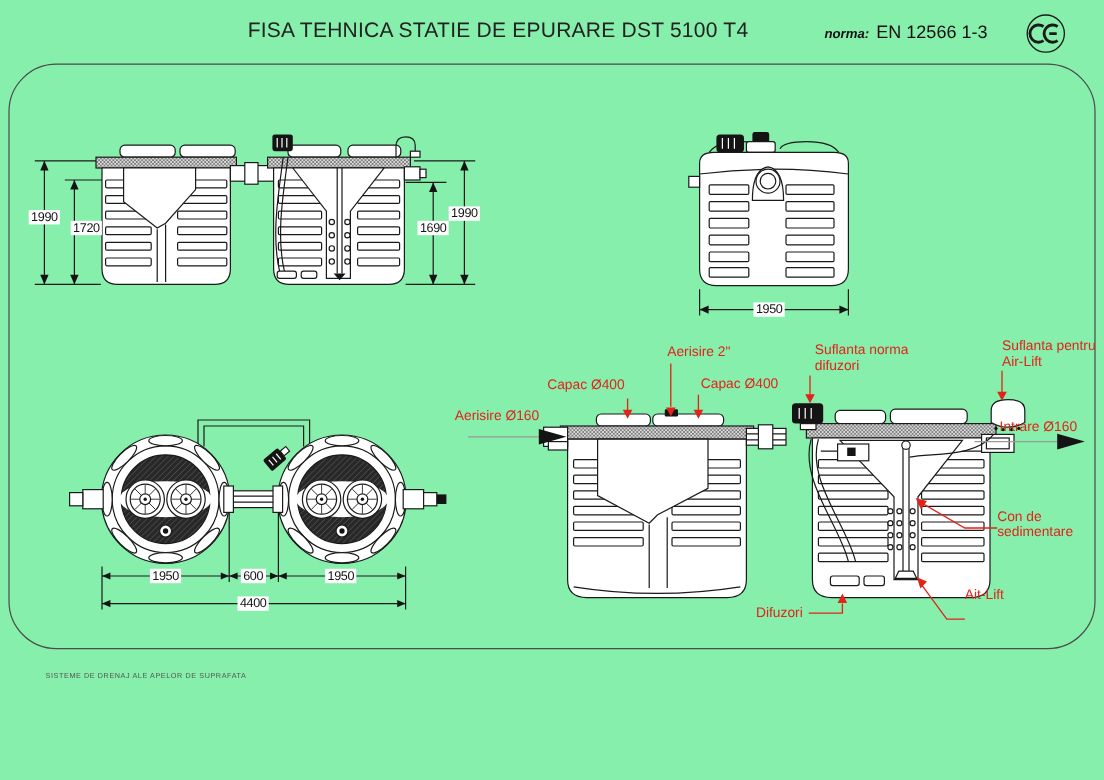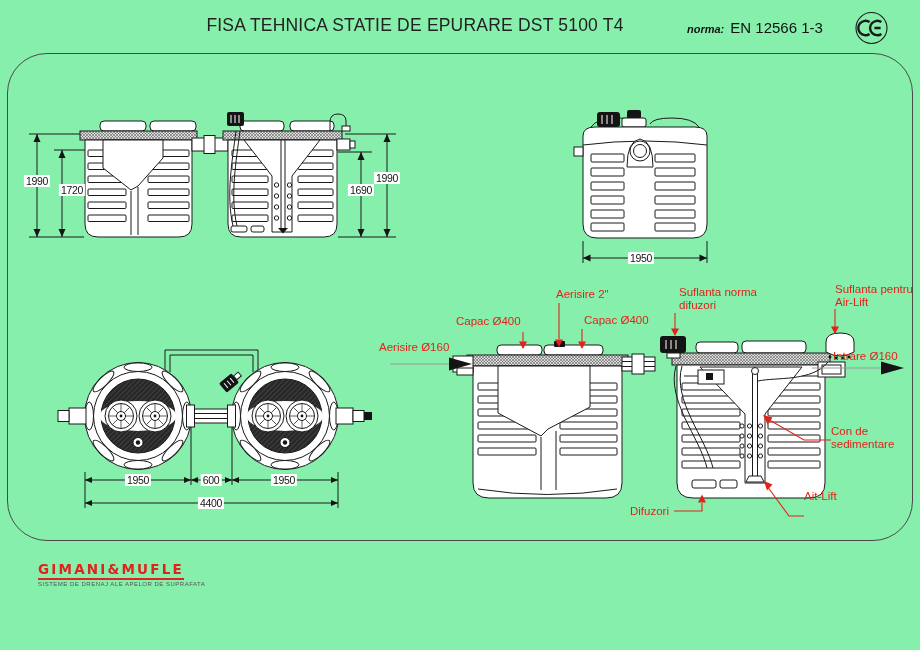--- a/index.html
+++ b/index.html
@@ -396,17 +396,16 @@
   <div class="red-lbl" style="left:556px;top:288px">Aerisire 2"</div>
   <div class="red-lbl" style="left:584px;top:314px">Capac Ø400</div>
   <div class="red-lbl wrap" style="left:679px;top:286px;width:88px">Suflanta norma difuzori</div>
   <div class="red-lbl wrap" style="left:835px;top:283px;width:90px">Suflanta pentru Air-Lift</div>
   <div class="red-lbl" style="left:833px;top:350px">Intrare Ø160</div>
   <div class="red-lbl wrap" style="left:831px;top:425px;width:80px">Con de sedimentare</div>
   <div class="red-lbl" style="left:630px;top:505px">Difuzori</div>
   <div class="red-lbl" style="left:804px;top:490px">Ait-Lift</div>
 
   <div class="logo">
-    <div class="logo-text">GIMANI&amp;MUFLE</div>
     <div class="logo-tagline">SISTEME DE DRENAJ ALE APELOR DE SUPRAFATA</div>
   </div>
 
 </div>
 
 </body></html>

